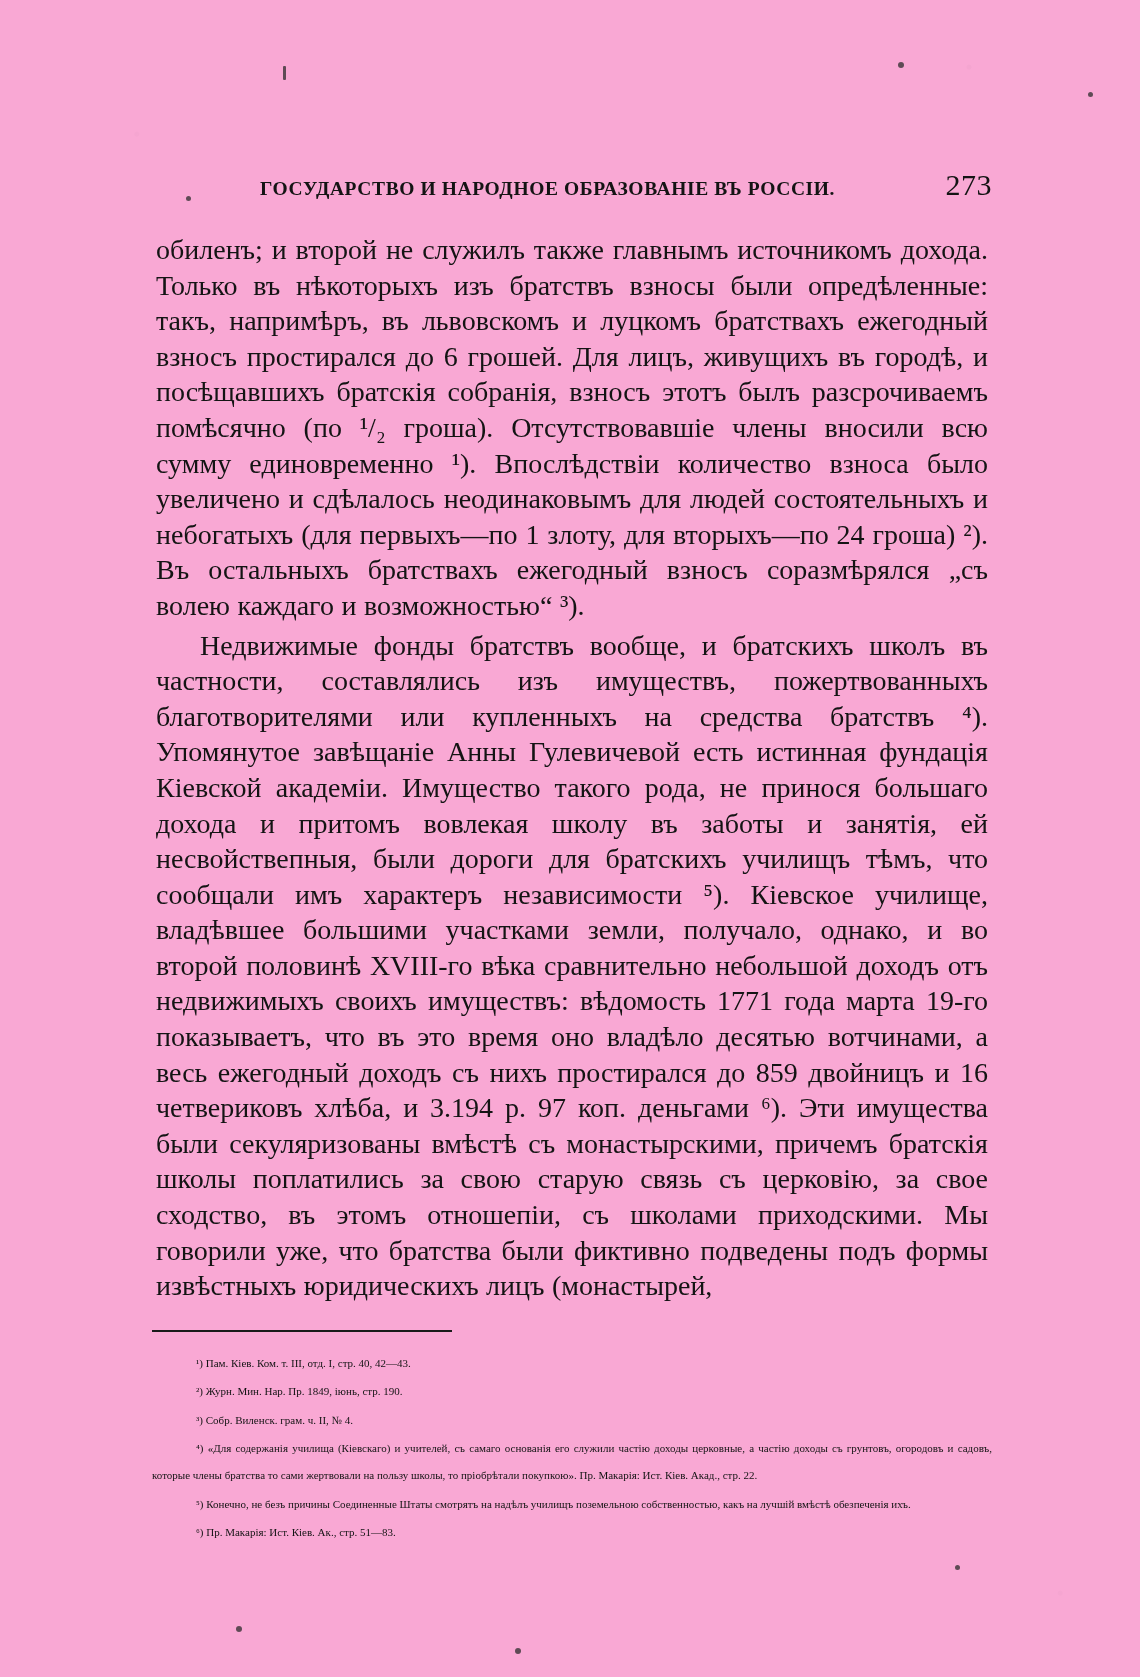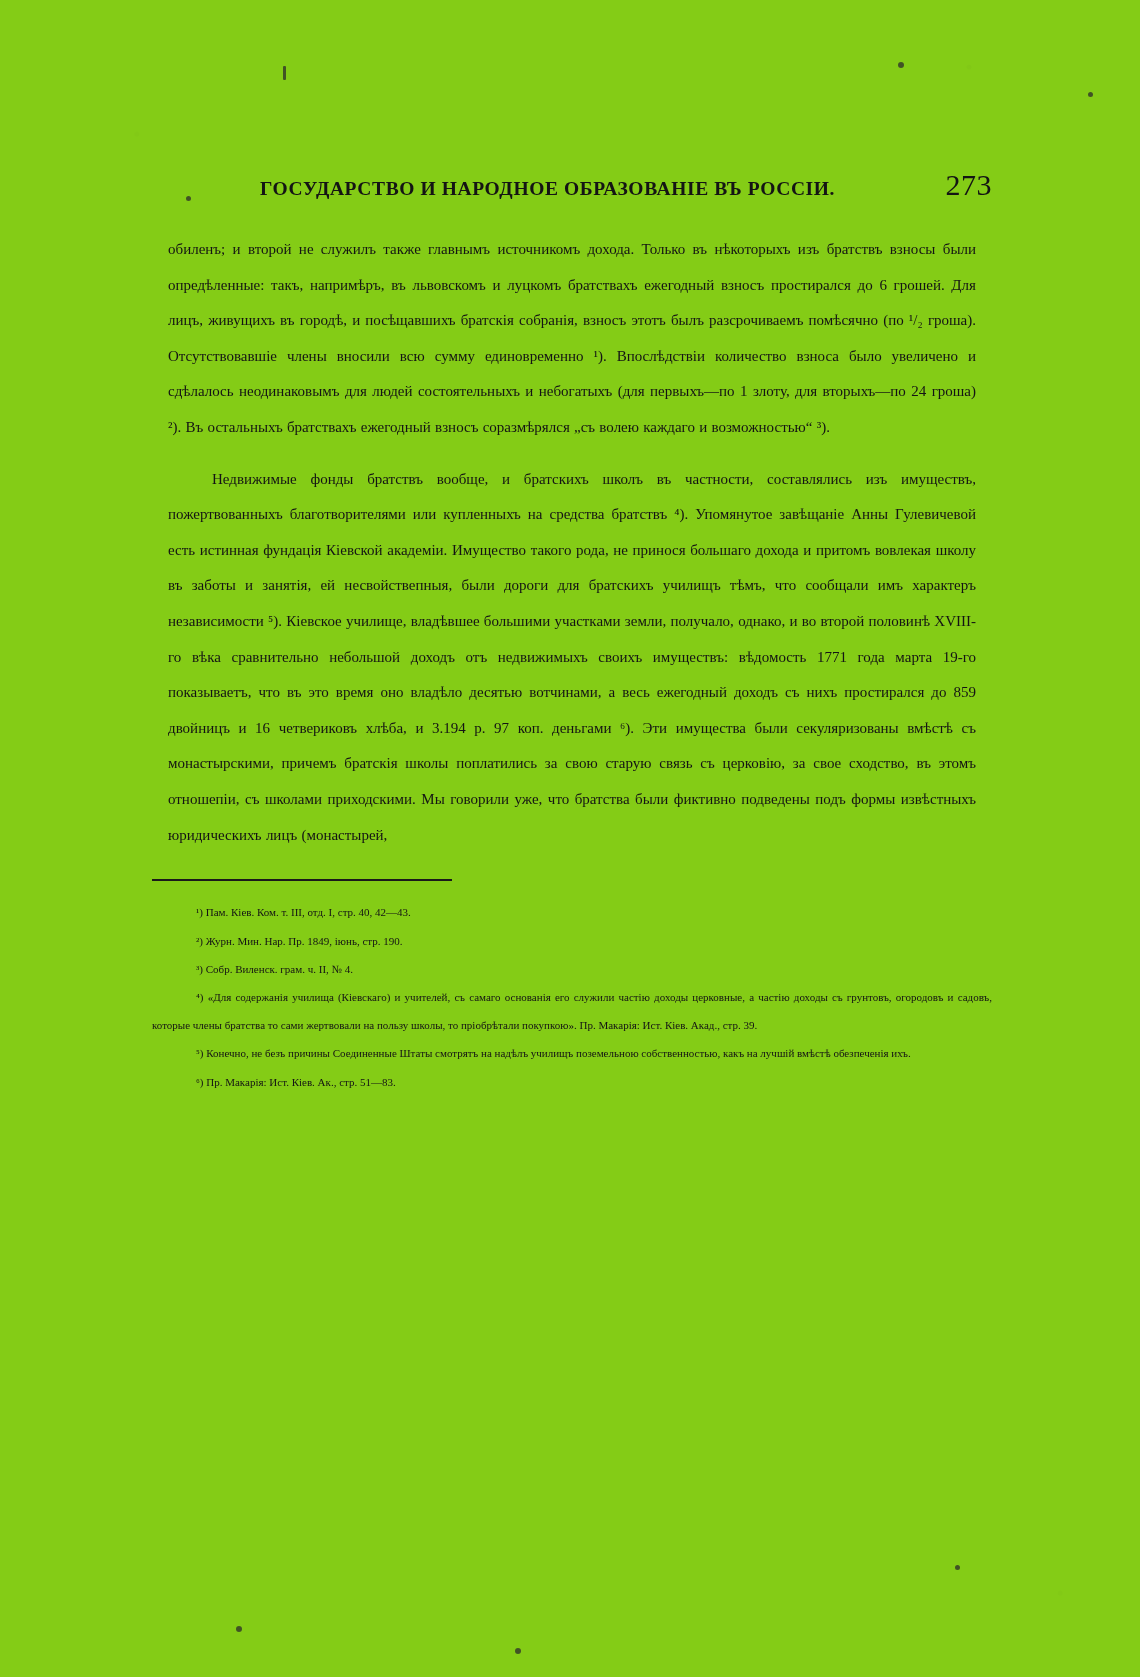--- a/index.html
+++ b/index.html
@@ -13,21 +13,21 @@
     position: relative;
     font-family: "Liberation Serif", serif;
     color: #141414;
     overflow: hidden;
   }
   .page {
     position: absolute;
     left: 0; top: 0;
     width: 1140px;
     height: 1677px;
-    background: #84cc16;
+    background: #f9a8d4;
   }
   .scan-noise {
     position: absolute;
     inset: 0;
     background:
       radial-gradient(circle at 12% 8%, rgba(0,0,0,0.015) 0 2px, transparent 3px),
       radial-gradient(circle at 85% 4%, rgba(0,0,0,0.02) 0 2px, transparent 3px),
       radial-gradient(circle at 93% 95%, rgba(0,0,0,0.015) 0 2px, transparent 3px);
     pointer-events: none;
   }
@@ -56,22 +56,22 @@
     font-weight: 600;
     text-transform: uppercase;
     white-space: nowrap;
   }
   .page-number {
     font-size: 30px;
     font-weight: 400;
     letter-spacing: 0.5px;
   }
   .body-text p {
-    margin: 16px;
-    font-size: 15px;
+    margin: 4px;
+    font-size: 28px;
     line-height: 35.6px;
     text-align: justify;
     text-justify: inter-word;
     text-indent: 44px;
     word-spacing: 0.5px;
   }
   .body-text p.no-indent {
     text-indent: 0;
   }
   .footnote-rule {
@@ -118,19 +118,19 @@
       <p class="no-indent">обиленъ; и второй не служилъ также главнымъ источникомъ дохода. Только въ нѣкоторыхъ изъ братствъ взносы были опредѣленные: такъ, напримѣръ, въ львовскомъ и луцкомъ братствахъ ежегодный взносъ простирался до 6 грошей. Для лицъ, живущихъ въ городѣ, и посѣщавшихъ братскія собранія, взносъ этотъ былъ разсрочиваемъ помѣсячно (по ¹/₂ гроша). Отсутствовавшіе члены вносили всю сумму единовременно ¹). Впослѣдствіи количество взноса было увеличено и сдѣлалось неодинаковымъ для людей состоятельныхъ и небогатыхъ (для первыхъ—по 1 злоту, для вторыхъ—по 24 гроша) ²). Въ остальныхъ братствахъ ежегодный взносъ соразмѣрялся „съ волею каждаго и возможностью“ ³).</p>
       <p>Недвижимые фонды братствъ вообще, и братскихъ школъ въ частности, составлялись изъ имуществъ, пожертвованныхъ благотворителями или купленныхъ на средства братствъ ⁴). Упомянутое завѣщаніе Анны Гулевичевой есть истинная фундація Кіевской академіи. Имущество такого рода, не принося большаго дохода и притомъ вовлекая школу въ заботы и занятія, ей несвойствепныя, были дороги для братскихъ училищъ тѣмъ, что сообщали имъ характеръ независимости ⁵). Кіевское училище, владѣвшее большими участками земли, получало, однако, и во второй половинѣ XVIII-го вѣка сравнительно небольшой доходъ отъ недвижимыхъ своихъ имуществъ: вѣдомость 1771 года марта 19-го показываетъ, что въ это время оно владѣло десятью вотчинами, а весь ежегодный доходъ съ нихъ простирался до 859 двойницъ и 16 четвериковъ хлѣба, и 3.194 р. 97 коп. деньгами ⁶). Эти имущества были секуляризованы вмѣстѣ съ монастырскими, причемъ братскія школы поплатились за свою старую связь съ церковію, за свое сходство, въ этомъ отношепіи, съ школами приходскими. Мы говорили уже, что братства были фиктивно подведены подъ формы извѣстныхъ юридическихъ лицъ (монастырей,</p>
     </div>
 
     <div class="footnote-rule"></div>
 
     <div class="footnotes">
       <p class="fn">¹) Пам. Кіев. Ком. т. ІІІ, отд. I, стр. 40, 42—43.</p>
       <p class="fn">²) Журн. Мин. Нар. Пр. 1849, іюнь, стр. 190.</p>
       <p class="fn">³) Собр. Виленск. грам. ч. II, № 4.</p>
-      <p class="fn hang">⁴) «Для содержанія училища (Кіевскаго) и учителей, съ самаго основанія его служили частію доходы церковные, а частію доходы съ грунтовъ, огородовъ и садовъ, которые члены братства то сами жертвовали на пользу школы, то пріобрѣтали покупкою». Пр. Макарія: Ист. Кіев. Акад., стр. 39.</p>
+      <p class="fn hang">⁴) «Для содержанія училища (Кіевскаго) и учителей, съ самаго основанія его служили частію доходы церковные, а частію доходы съ грунтовъ, огородовъ и садовъ, которые члены братства то сами жертвовали на пользу школы, то пріобрѣтали покупкою». Пр. Макарія: Ист. Кіев. Акад., стр. 22.</p>
       <p class="fn hang">⁵) Конечно, не безъ причины Соединенные Штаты смотрятъ на надѣлъ училищъ поземельною собственностью, какъ на лучшій вмѣстѣ обезпеченія ихъ.</p>
       <p class="fn">⁶) Пр. Макарія: Ист. Кіев. Ак., стр. 51—83.</p>
     </div>
 
   </div>
 </div>
 
 </body></html>

